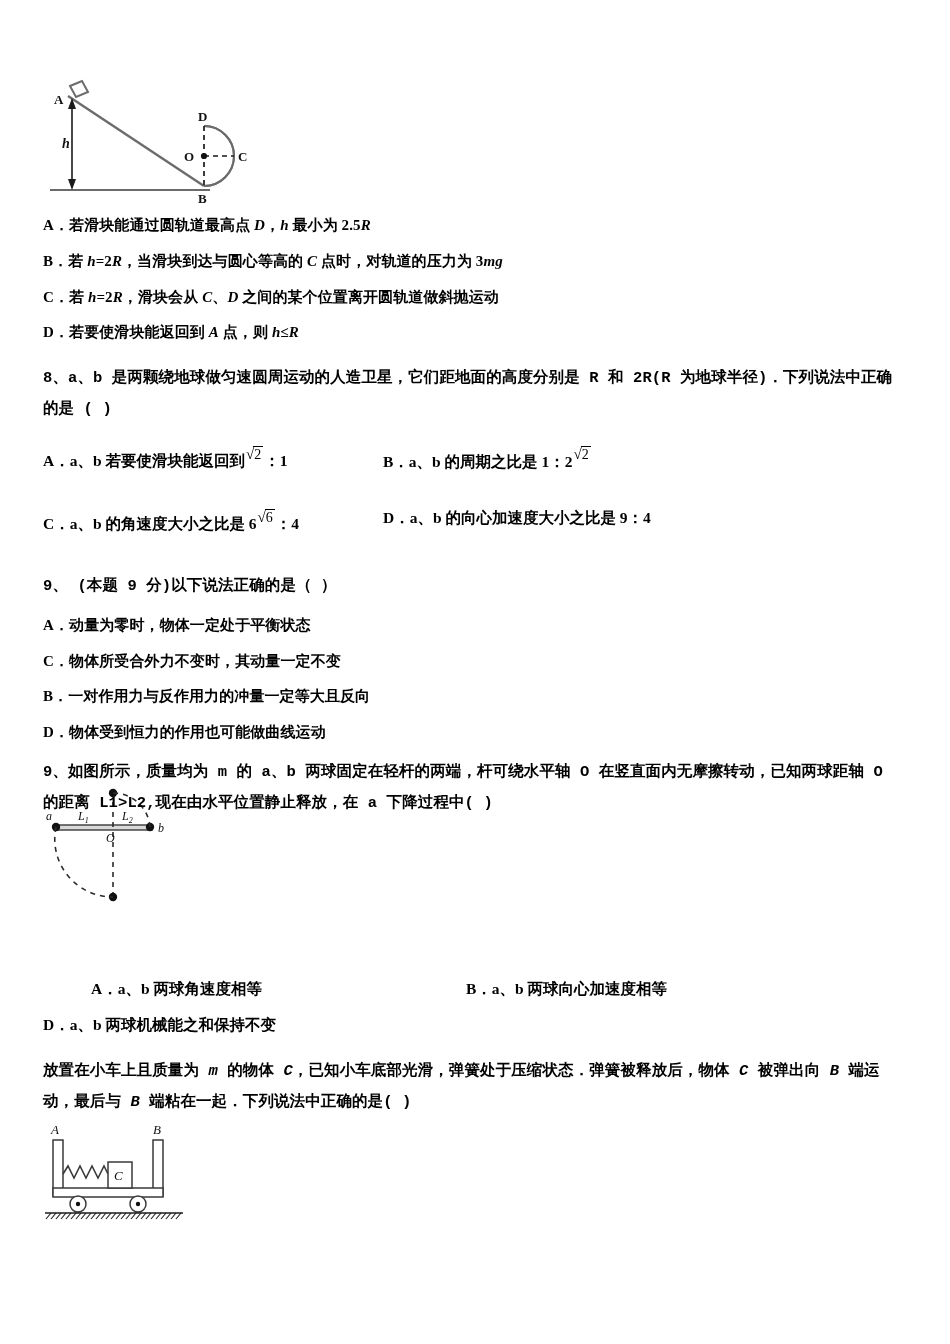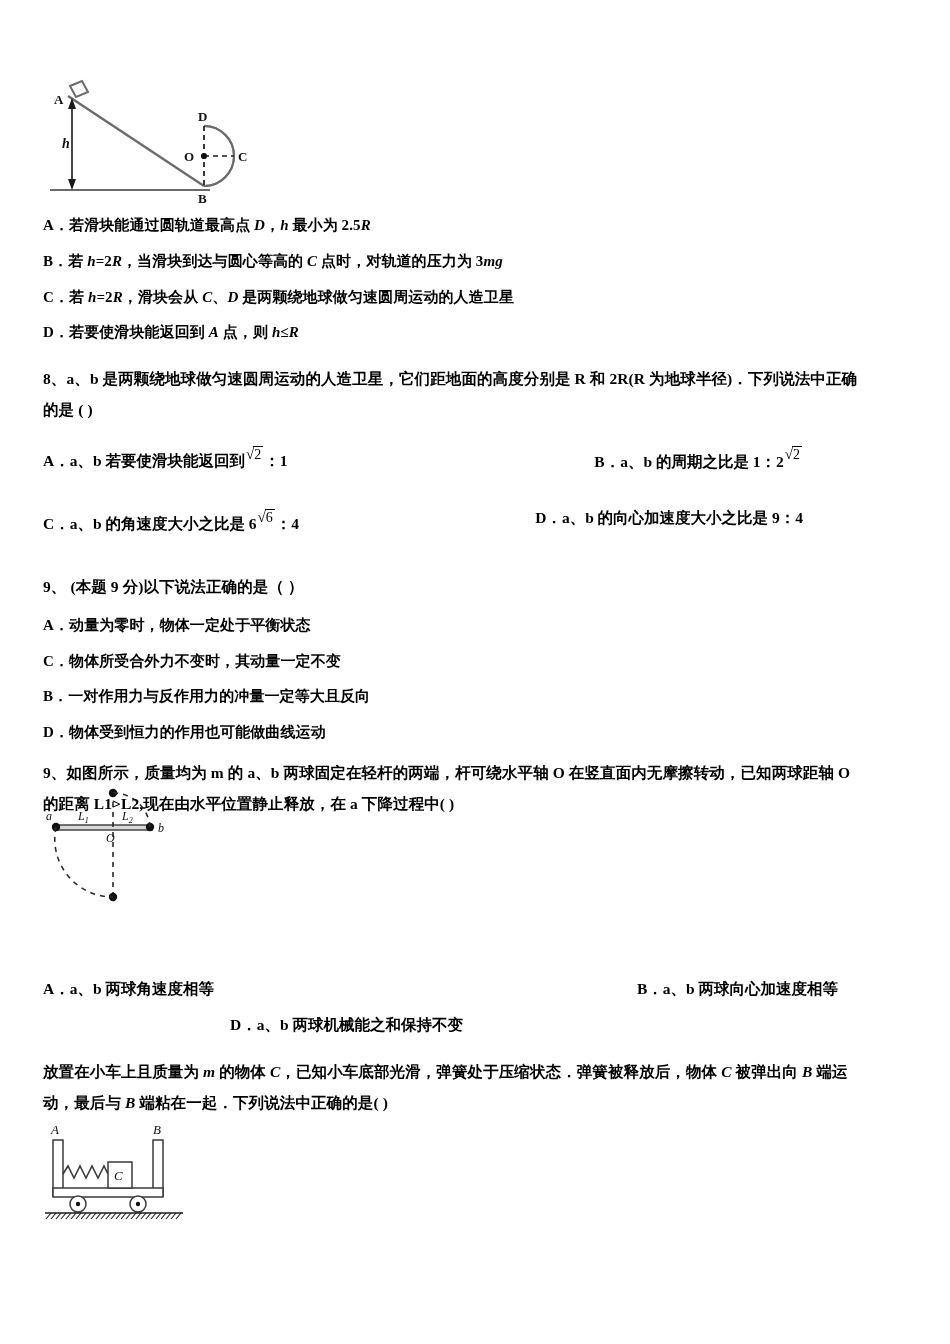--- a/index.html
+++ b/index.html
@@ -29,20 +29,21 @@
   }
 
   
   .qtext {
     font-size: 15.5px;
     font-weight: bold;
     line-height: 2.0;
     text-align: justify;
     margin: 0;
     letter-spacing: 0.1px;
+    font-family: Liberation Mono, monospace;
   }
   .opt {
     font-size: 15px;
     font-weight: bold;
     line-height: 1.45;
     margin: 0;
     padding: 7px 0 7px 0;
     letter-spacing: 0.1px;
   }
   .opt .lbl {
@@ -55,23 +56,23 @@
   .optrow {
     display: flex;
     width: 100%;
     font-size: 15.5px;
     font-weight: bold;
     padding: 7px 0;
     line-height: 1.45;
   }
   .optrow > div { flex: 0 0 auto; }
   .col-a { width: 340px; }
-  .col-b { width: 420px; text-align: right; }
-
-  .optrow.wide .col-a { width: 375px; }
+  .col-b { width: 420px; }
+
+  .optrow.wide .col-a { width: 375px; margin-left: 48px; }
 
   
   .radical {
     display: inline-block;
     position: relative;
     font-style: normal;
     font-weight: normal;
     font-size: 14px;
     vertical-align: 7px;
     padding: 0 1px;
@@ -225,21 +226,21 @@
 
     <div class="opt">
       <span class="lbl">A．</span><span><span>若滑块能通过圆轨道最高点 </span><span class="it">D</span><span>，</span><span class="it">h</span><span> 最小为 2.5</span><span class="it">R</span></span>
     </div>
 
     <div class="opt">
       <span class="lbl">B．</span><span><span>若 </span><span class="it">h</span><span>=2</span><span class="it">R</span><span>，当滑块到达与圆心等高的 </span><span class="it">C</span><span> 点时，对轨道的压力为 3</span><span class="it">mg</span></span>
     </div>
 
     <div class="opt">
-      <span class="lbl">C．</span><span><span>若 </span><span class="it">h</span><span>=2</span><span class="it">R</span><span>，滑块会从 </span><span class="it">C</span><span>、</span><span class="it">D</span><span> 是两颗绕地球做匀速圆周运动的人造卫星</span></span>
+      <span class="lbl">C．</span><span><span>若 </span><span class="it">h</span><span>=2</span><span class="it">R</span><span>，滑块会从 </span><span class="it">C</span><span>、</span><span class="it">D</span><span> 之间的某个位置离开圆轨道做斜抛运动</span></span>
     </div>
 
     <div class="opt">
       <span class="lbl">D．</span><span><span>若要使滑块能返回到 </span><span class="it">A</span><span> 点，则 </span><span class="it">h</span><span>≤</span><span class="it">R</span></span>
     </div>
 
     <div class="gap-s"></div>
 
     <div class="qtext">8、a、b 是两颗绕地球做匀速圆周运动的人造卫星，它们距地面的高度分别是 R 和 2R(R 为地球半径)．下列说法中正确</div>
     <div class="qtext">的是 (        )</div>

